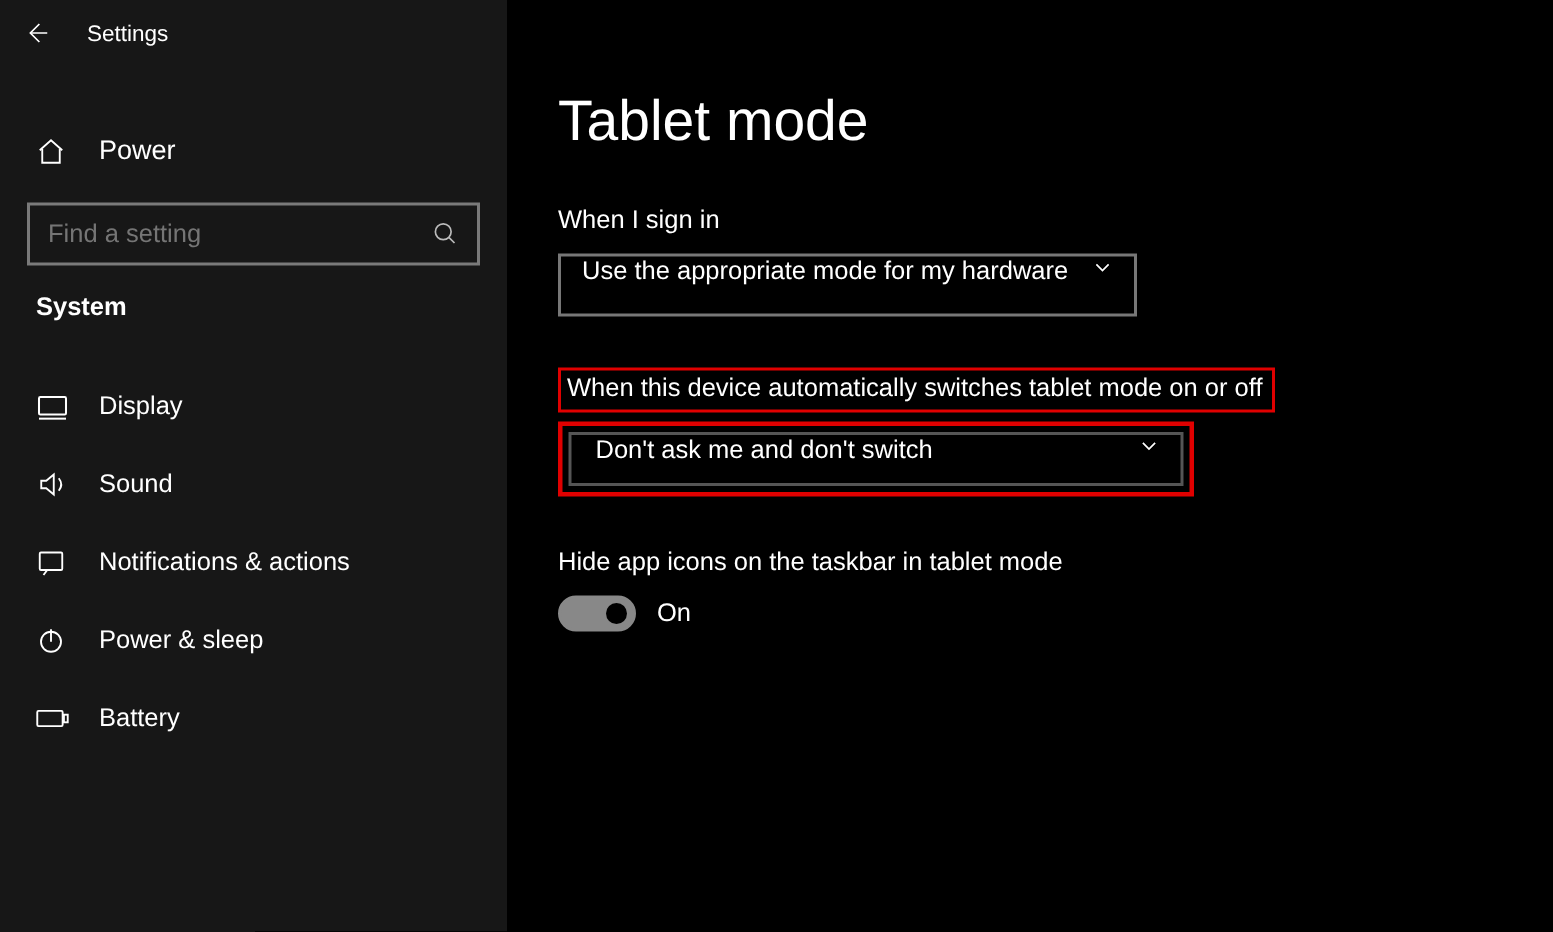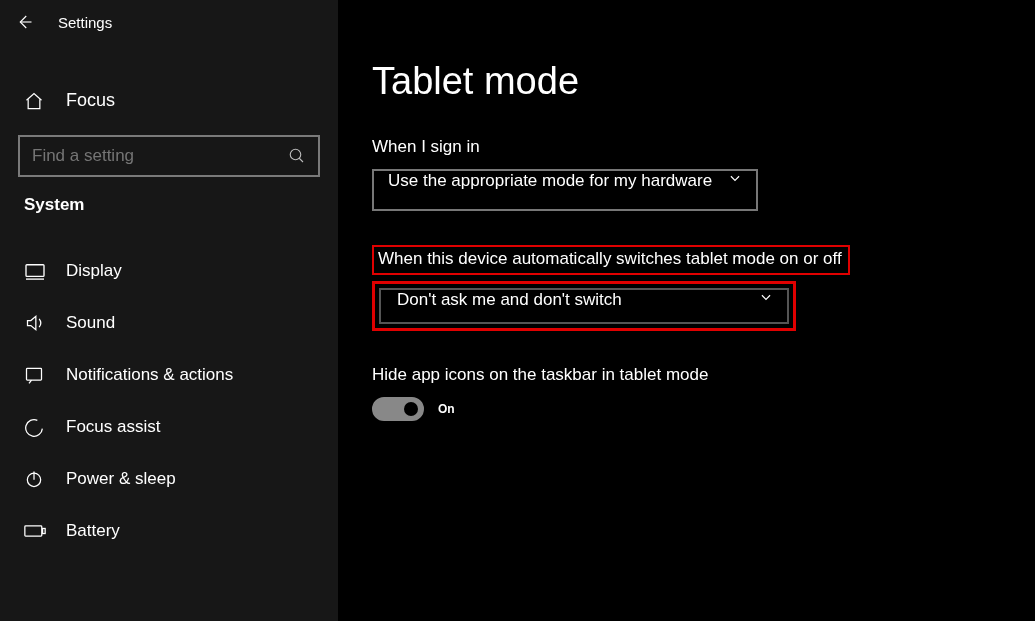--- a/index.html
+++ b/index.html
@@ -102,21 +102,21 @@
     position:relative;
   }
   .toggle.on { background:#888; border-color:#888; }
   .toggle .knob {
     width:14px; height:14px; border-radius:50%; background:#000;
     position:absolute; top:3px;
   }
   .toggle.on .knob { right:4px; background:#000; }
   .toggle.off .knob { left:4px; background:#888; }
   .toggle.off { background:#000; }
-  .toggle-label { font-size:12px; font-weight:700; }
+  .toggle-label { font-size:17px; font-weight:400; }
   svg { display:block; }
 </style>
 </head>
 <body>
 
 <div class="sidebar">
   <div class="header">
     <div class="back-arrow">
       <svg width="18" height="18" viewBox="0 0 24 24" fill="none" stroke="#fff" stroke-width="1.5">
           <path d="M15 4 L7 12 L15 20"></path>
@@ -126,21 +126,21 @@
     <div class="settings-title">Settings</div>
   </div>
 
   <div class="home-row">
     <span class="icon">
       <svg width="20" height="20" viewBox="0 0 24 24" fill="none" stroke="#fff" stroke-width="1.5">
           <path d="M3 11 L12 3 L21 11"></path>
           <path d="M5 10 V21 H19 V10"></path>
         </svg>
     </span>
-    <span class="label">Focus</span>
+    <span class="label">Power</span>
   </div>
 
   <div class="search-wrap">
     <div class="search-cont">
       <input class="search" placeholder="Find a setting" style="">
       <span class="search-icon">
         <svg width="18" height="18" viewBox="0 0 24 24" fill="none" stroke="#bbb" stroke-width="1.5">
             <circle cx="10" cy="10" r="7"></circle>
             <path d="M20 20 L15 15"></path>
           </svg>
@@ -170,28 +170,20 @@
       <span>Sound</span>
     </div>
     <div class="nav-item">
       <span class="icon">
         <svg width="20" height="20" viewBox="0 0 24 24" fill="none" stroke="#fff" stroke-width="1.5">
             <rect x="3" y="4" width="18" height="14" rx="1"></rect>
             <path d="M9 18 L6 22"></path>
           </svg>
       </span>
       <span>Notifications &amp; actions</span>
-    </div>
-    <div class="nav-item">
-      <span class="icon">
-        <svg width="20" height="20" viewBox="0 0 24 24" fill="none" stroke="#fff" stroke-width="1.5">
-            <path d="M16 4 A10 10 0 1 0 22 14"></path>
-          </svg>
-      </span>
-      <span>Focus assist</span>
     </div>
     <div class="nav-item">
       <span class="icon">
         <svg width="20" height="20" viewBox="0 0 24 24" fill="none" stroke="#fff" stroke-width="1.5">
             <circle cx="12" cy="13" r="8"></circle>
             <path d="M12 3 V13"></path>
           </svg>
       </span>
       <span>Power &amp; sleep</span>
     </div>

